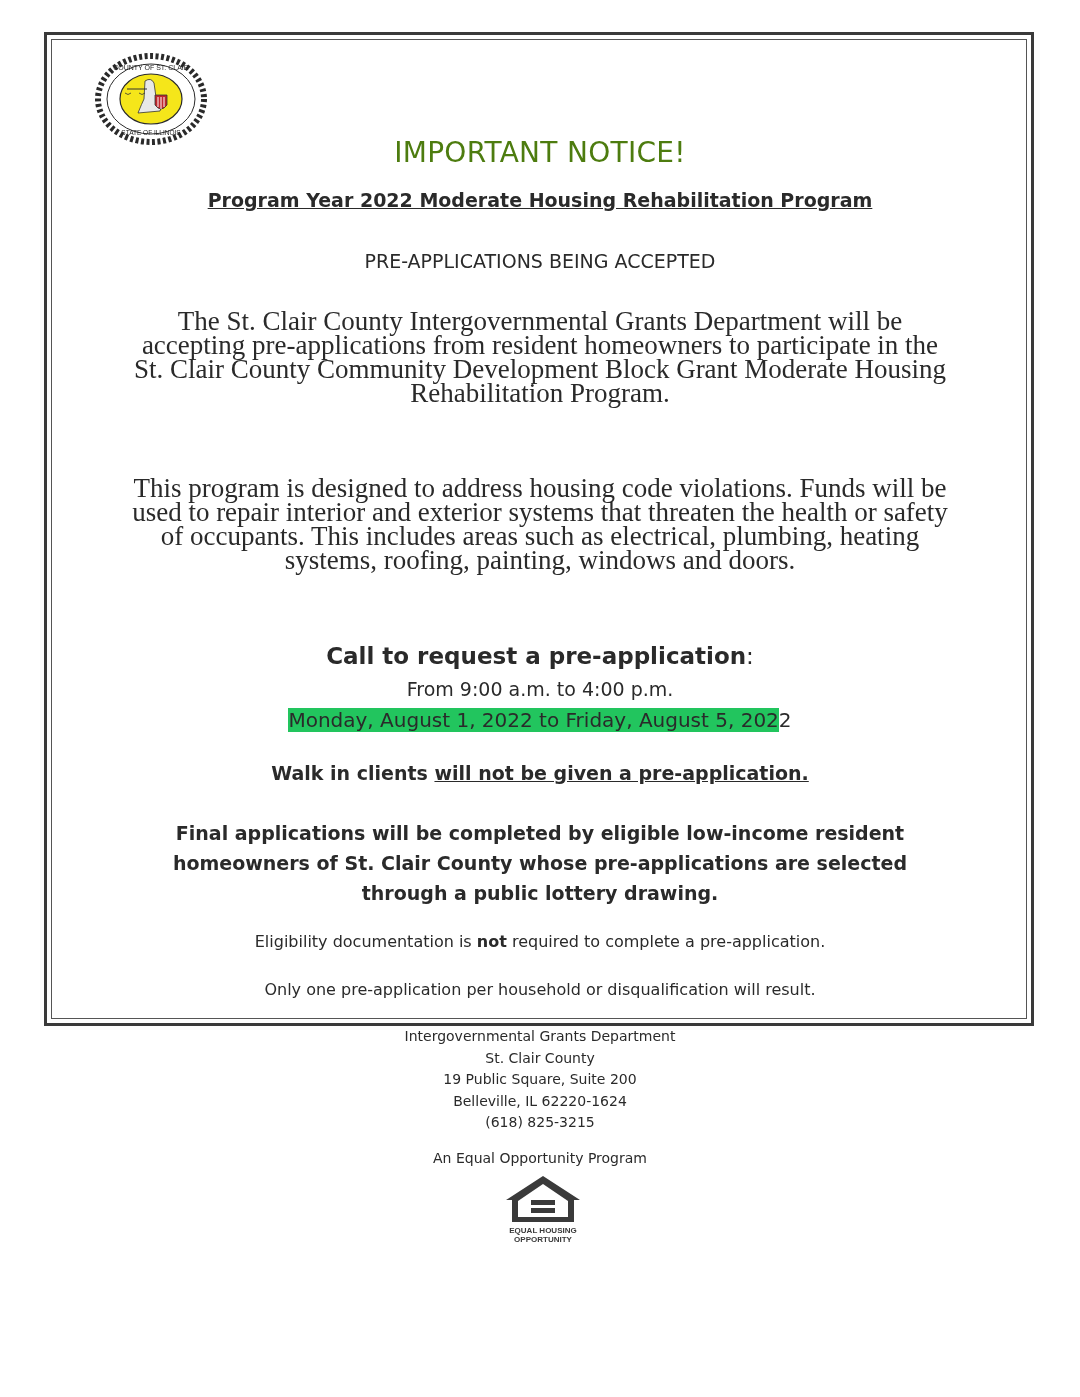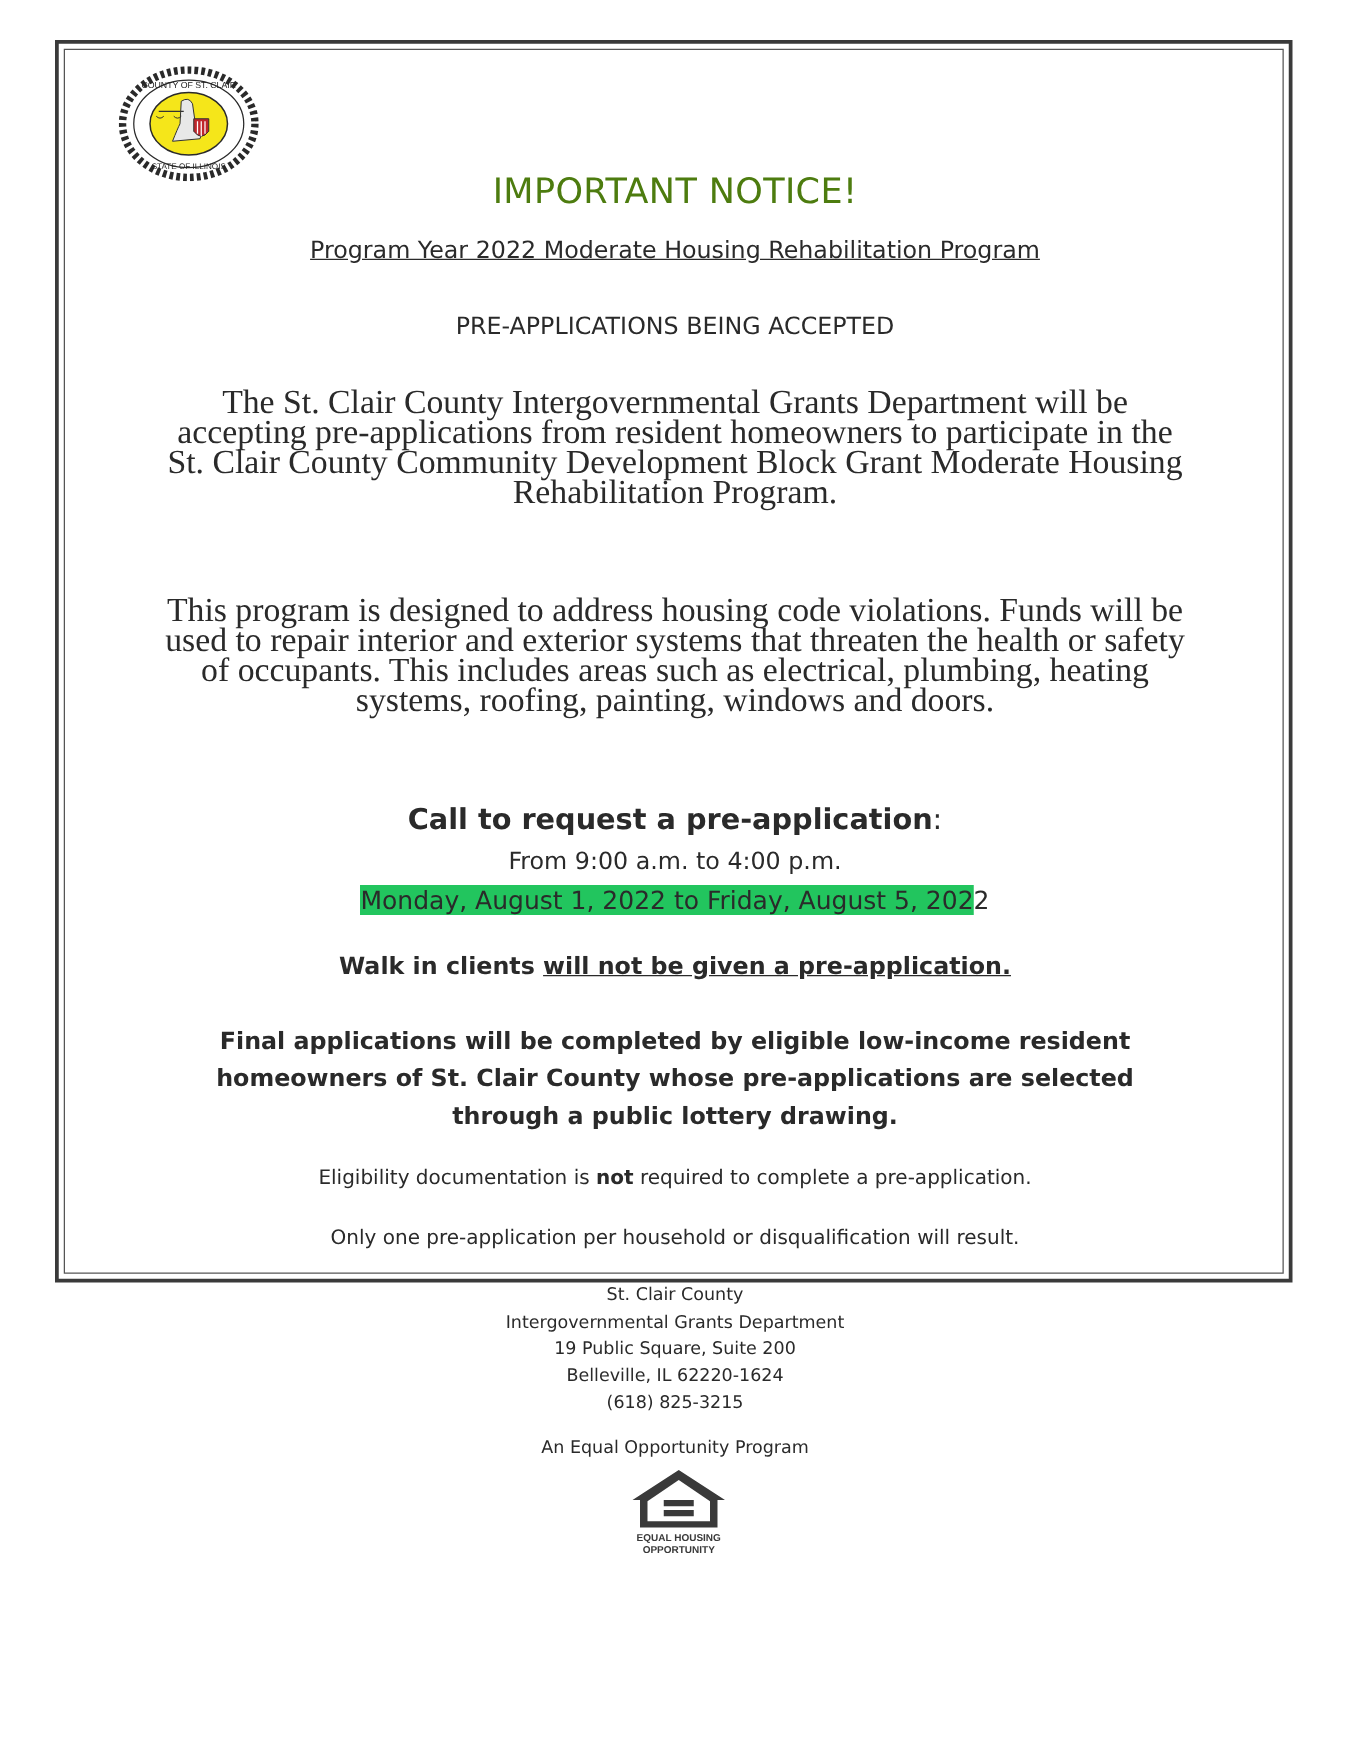--- a/index.html
+++ b/index.html
@@ -5,21 +5,21 @@
   html, body { margin:0; padding:0; background:#ffffff; }
   body { width:1080px; height:1397px; position:relative; overflow:hidden;
          font-family:"DejaVu Sans","Liberation Sans",sans-serif; color:#2a2a2a; }
   .frame { position:absolute; left:44px; top:32px; width:990px; height:994px;
            border:3px solid #3a3a3a; box-sizing:border-box; }
   .frame-inner { position:absolute; left:4px; top:4px; right:4px; bottom:4px;
            border:1.5px solid #555; }
   .seal { position:absolute; left:95px; top:53px; width:112px; height:92px; }
   .center { position:absolute; left:60px; width:960px; text-align:center; }
   .title { top:122px; font-size:28px; font-weight:normal; letter-spacing:0.3px; color:#4d7c0f;margin-top:14px; }
-  .subtitle { top:189px; font-size:19px; font-weight:normal; text-decoration:underline; }
+  .subtitle { top:189px; font-size:19px; font-weight:bold; text-decoration:underline; }
   .accepting { top:250px; font-size:19px; }
   .para { font-size:27px; line-height:24px;font-family:Liberation Serif, serif; }
   .p1 { top:309px; }
   .p2 { top:476px; }
   .call-h { top:643px; font-size:23px; font-weight:bold; }
   .call-time { top:678px; font-size:19px; }
   .call-dates { top:708px; font-size:20px; }
   .hl { background:#22c55e; }
   .walkin { top:762px; font-size:19px; font-weight:bold; }
   .walkin u { text-decoration:underline;margin-top:48px; }
@@ -72,22 +72,22 @@
 </div>
 
 <div class="center final" style="left:130px;width:820px;">Final applications will be completed by eligible low-income resident homeowners of St. Clair County whose pre-applications are selected through a public lottery drawing.</div>
 
 <div class="center elig">
   <span>Eligibility documentation is </span><b>not</b><span> required to complete a pre-application.</span>
 </div>
 <div class="center only">Only one pre-application per household or disqualification will result.</div>
 
 <div class="center addr">
+  <div>Intergovernmental Grants Department</div>
   <div>St. Clair County</div>
-  <div>Intergovernmental Grants Department</div>
   <div>19 Public Square, Suite 200</div>
   <div>Belleville, IL 62220-1624</div>
   <div>(618) 825-3215</div>
 </div>
 
 <div class="center eoe">An Equal Opportunity Program</div>
 
 <svg class="eho" viewBox="0 0 82 74">
   <path d="M41 4 L4 28 L10 28 L10 50 L72 50 L72 28 L78 28 Z" fill="#3a3a3a"></path>
   <path d="M41 12 L16 29 L16 45 L66 45 L66 29 Z" fill="#fff"></path>

